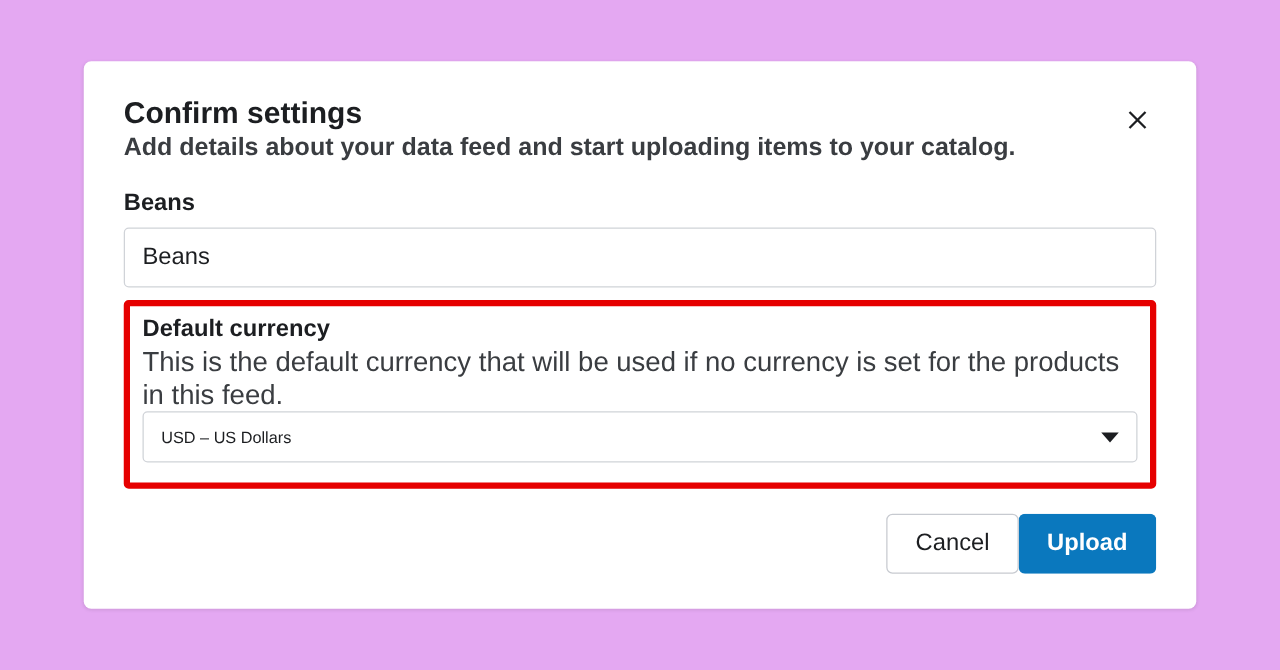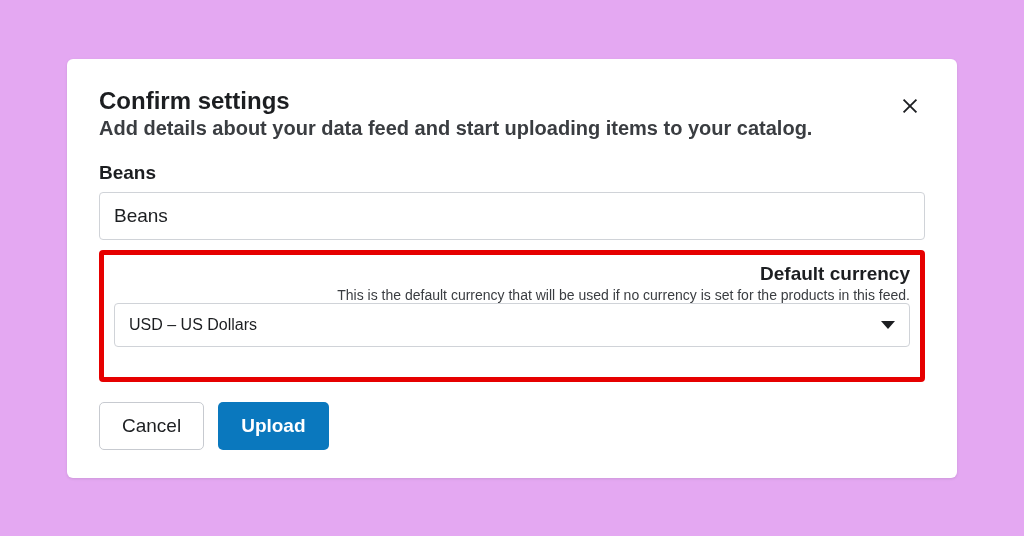--- a/index.html
+++ b/index.html
@@ -69,60 +69,58 @@
       padding: 12px 14px;
       font-size: 19px;
       border: 1px solid #d0d3d8;
       border-radius: 4px;
       color: #1c1e21;
       font-family: inherit;
     }
     .highlight-box {
       border: 5px solid #e60000;
       border-radius: 4px;
-      padding: 8px 10px 30px 10px;
+      padding: 8px 10px 16px 10px;
       margin-top: 10px;
       margin-bottom: 20px;
-      text-align: right;
     }
     .highlight-box .field-label {
       margin-bottom: 2px;
     }
     .field-help {
-      font-size: 14px;
+      font-size: 22px;
       color: #3a3d41;
     }
     .select-wrapper {
       position: relative;
       width: 100%;
     }
     .select-input {
       width: 100%;
       padding: 12px 14px;
-      font-size: 16px;
+      font-size: 13px;
       border: 1px solid #d0d3d8;
       border-radius: 4px;
       color: #1c1e21;
       background: #fff;
       cursor: pointer;
       display: flex;
       justify-content: space-between;
       align-items: center;
     }
     .caret {
       width: 0;
       height: 0;
       border-left: 7px solid transparent;
       border-right: 7px solid transparent;
       border-top: 8px solid #1c1e21;
     }
     .dialog-footer {
       display: flex;
-      justify-content: flex-start;
-      gap: 14px;
+      justify-content: flex-end;
     }
     .btn {
       padding: 12px 22px;
       font-size: 19px;
       border-radius: 5px;
       cursor: pointer;
       font-family: inherit;
       font-weight: 400;
       border: 1px solid transparent;
     }

